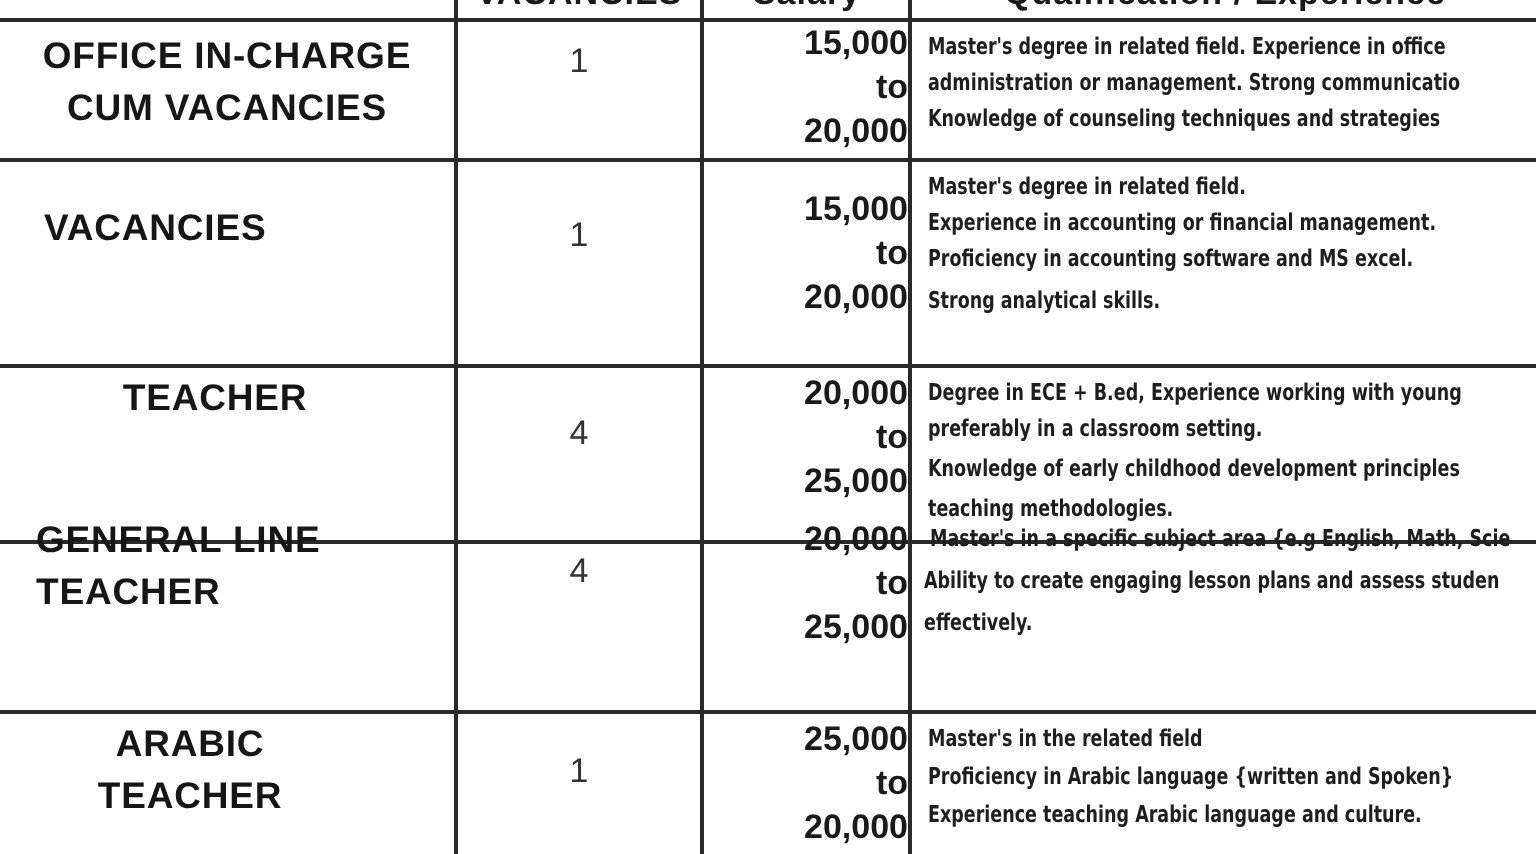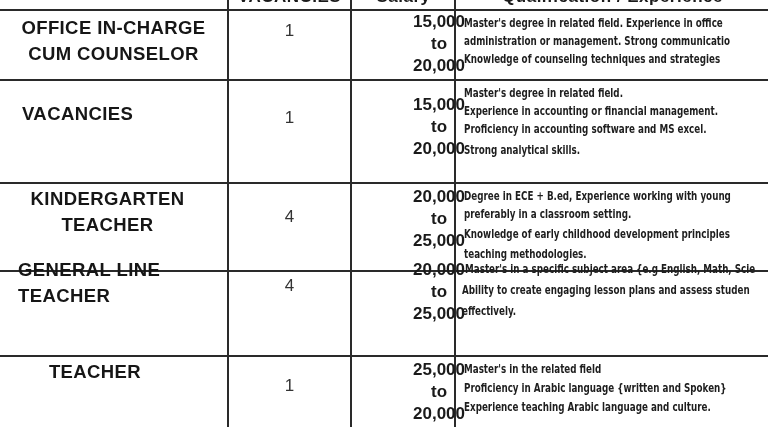--- a/index.html
+++ b/index.html
@@ -20,21 +20,21 @@
   .vline { position: absolute; top: 0; width: 2px; height: 427px; background: #2a2a2a; }
   .hline { position: absolute; left: 0; width: 768px; height: 2px; background: #2a2a2a; }
   .row { position: absolute; left: 0; width: 768px; }
   .cell { position: absolute; top: 0; }
   .post {
     font-weight: bold; font-size: 18.5px; line-height: 26px; letter-spacing: 0.4px;
     text-align: center; color: #161616;
   }
   .vac { font-size: 17px; text-align: center; color: #333; }
   .sal {
-    font-weight: bold; font-size: 17px; line-height: 22px; text-align: center; color: #1a1a1a; padding-left: 36px;
+    font-weight: bold; font-size: 17px; line-height: 22px; text-align: right; color: #1a1a1a;
   }
   .qual {
     font-family: "DejaVu Sans", sans-serif; font-stretch: condensed;
     font-size: 11.6px; line-height: 18px; color: #1e1e1e; white-space: nowrap;
     transform: scaleX(0.84); transform-origin: left top; font-weight: bold;
   }
   .qual div { margin: 0; }
 </style>
 </head>
 <body>
@@ -51,21 +51,21 @@
   <div class="vline" style="left:350px;"></div>
   <div class="vline" style="left:454px;"></div>
   <div class="hline" style="top:79px;"></div>
   <div class="hline" style="top:182px;"></div>
   <div class="hline" style="top:270px;"></div>
   <div class="hline" style="top:355px;"></div>
 
   <div class="row" style="top:11px;height:68px;">
     <div class="cell post" style="left:0;width:227px;top:4px;">
       <div>OFFICE IN-CHARGE</div>
-      <div>CUM COUNSELOR</div>
+      <div>CUM VACANCIES</div>
     </div>
     <div class="cell vac" style="left:229px;width:121px;top:10px;">1</div>
     <div class="cell sal" style="left:352px;width:102px;top:0px;">
       <div>15,000</div>
       <div>to</div>
       <div>20,000</div>
     </div>
     <div class="cell qual" style="left:464px;top:3px;">
       <div>Master's degree in related field. Experience in office</div>
       <div>administration or management. Strong communicatio</div>
@@ -86,21 +86,20 @@
     <div class="cell qual" style="left:464px;top:3px;">
       <div>Master's degree in related field.</div>
       <div>Experience in accounting or financial management.</div>
       <div>Proficiency in accounting software and MS excel.</div>
       <div style="margin-top:3px;">Strong analytical skills.</div>
     </div>
   </div>
 
   <div class="row" style="top:184px;height:86px;">
     <div class="cell post" style="left:0;width:215px;top:2px;">
-      <div>KINDERGARTEN</div>
       <div>TEACHER</div>
     </div>
     <div class="cell vac" style="left:229px;width:121px;top:23px;">4</div>
     <div class="cell sal" style="left:352px;width:102px;top:2px;">
       <div>20,000</div>
       <div>to</div>
       <div>25,000</div>
     </div>
     <div class="cell qual" style="left:464px;top:3px;">
       <div>Degree in ECE + B.ed, Experience working with young</div>
@@ -123,20 +122,21 @@
     </div>
     <div class="cell qual" style="left:462px;top:5px;line-height:21px;">
       <div style="white-space:pre;"> Master's in a specific subject area {e.g English, Math, Scie</div>
       <div>Ability to create engaging lesson plans and assess studen</div>
       <div>effectively.</div>
     </div>
   </div>
 
   <div class="row" style="top:357px;height:70px;">
     <div class="cell post" style="left:0;width:190px;top:2px;">
+      <div>ARABIC</div>
       <div>TEACHER</div>
     </div>
     <div class="cell vac" style="left:229px;width:121px;top:19px;">1</div>
     <div class="cell sal" style="left:352px;width:102px;top:2px;">
       <div>25,000</div>
       <div>to</div>
       <div>20,000</div>
     </div>
     <div class="cell qual" style="left:464px;top:3px;line-height:19px;">
       <div>Master's in the related field</div>

